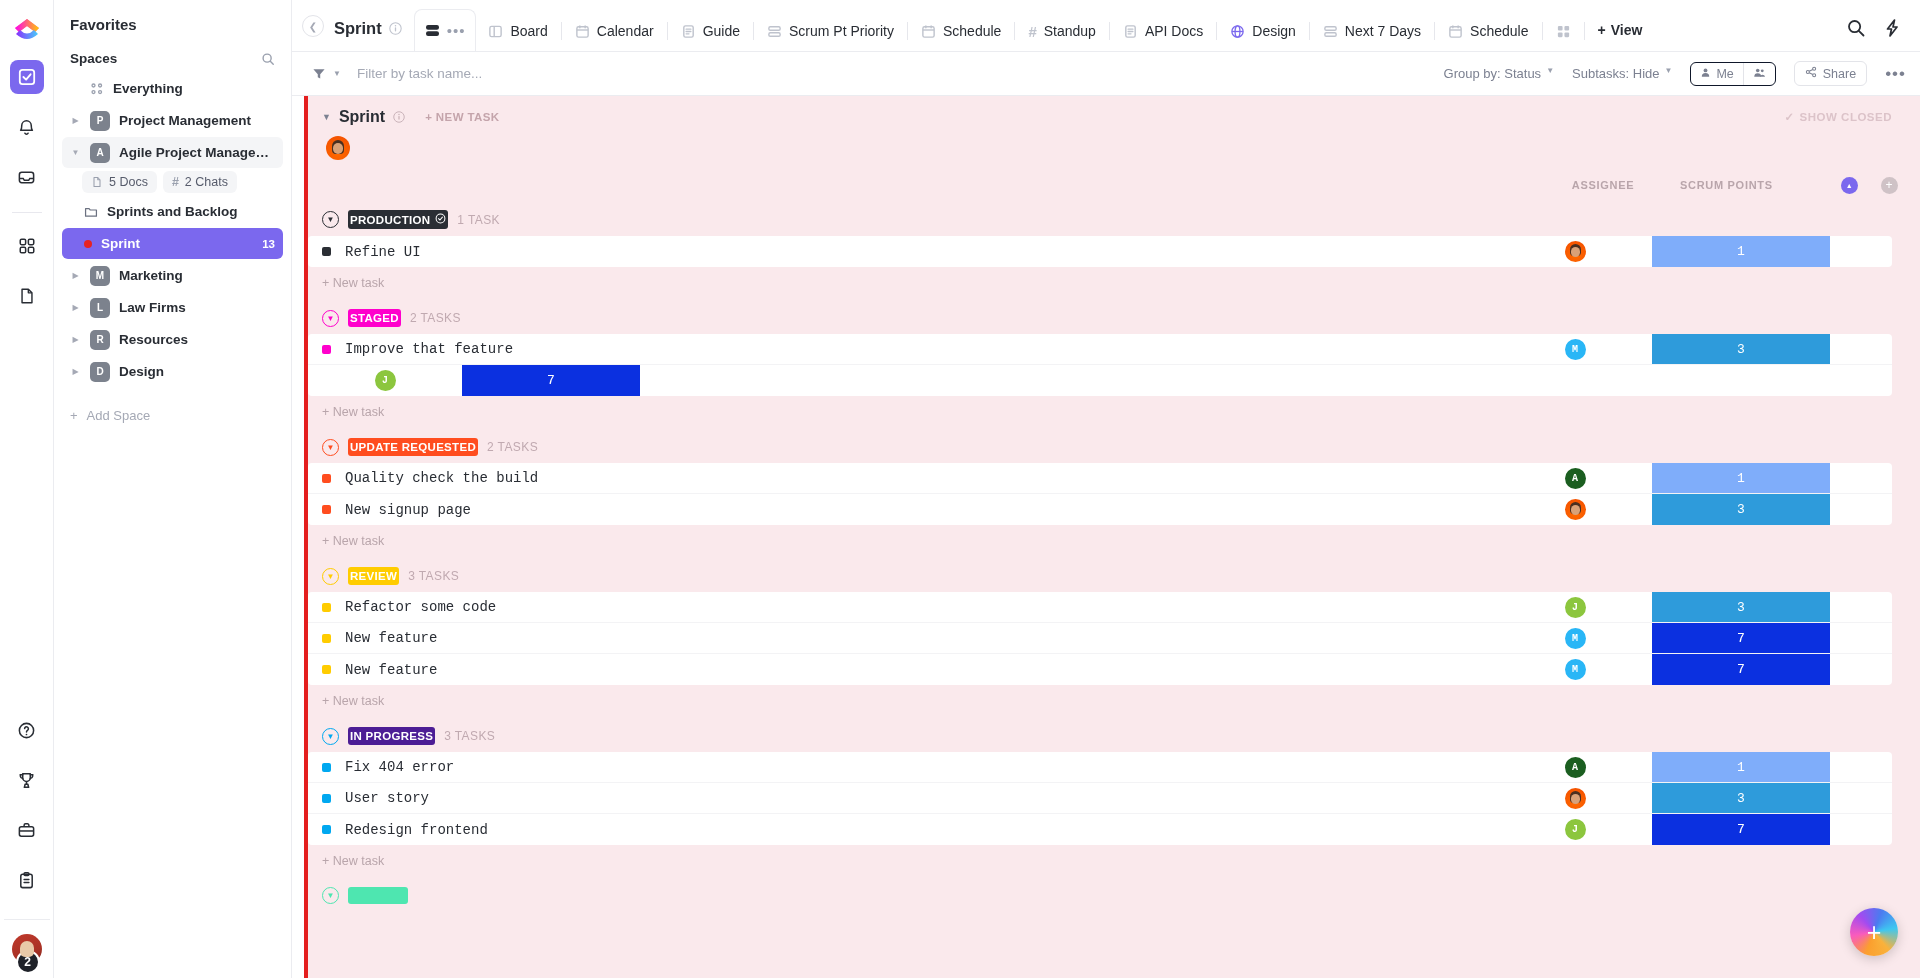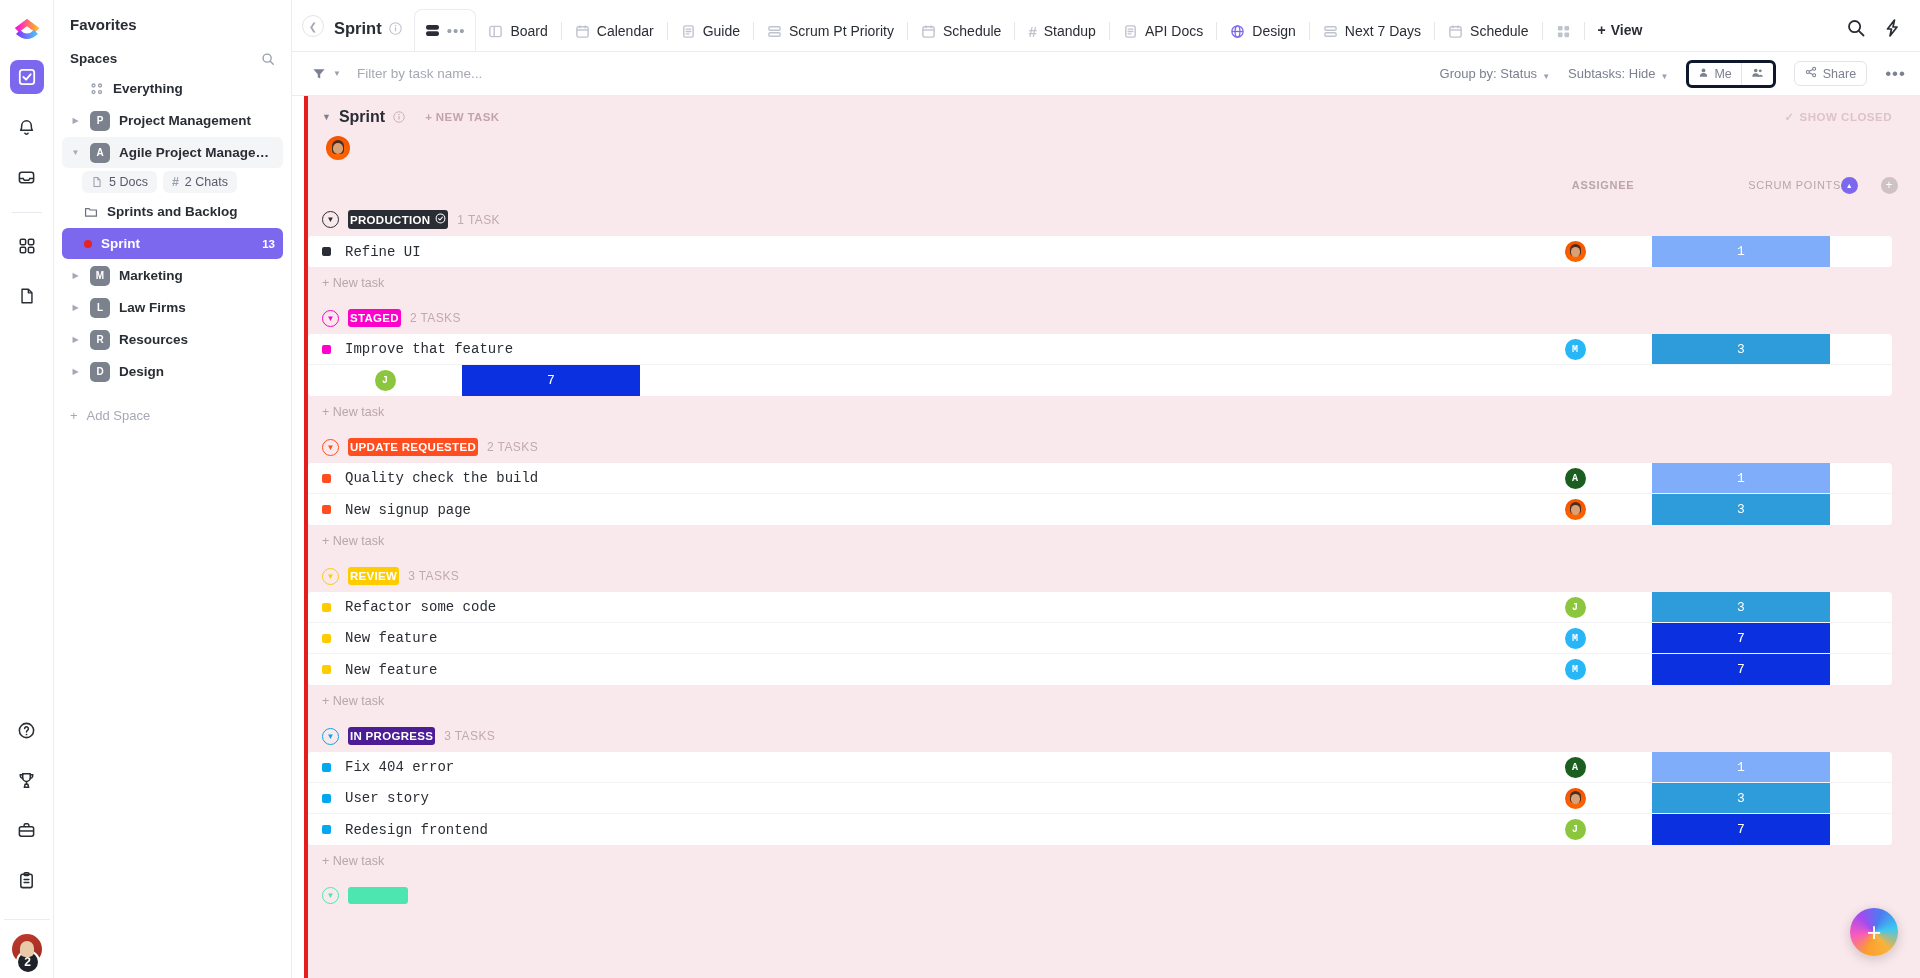--- a/index.html
+++ b/index.html
@@ -153,22 +153,22 @@
   .filt-left { display: flex; align-items: center; gap: 7px; }
   .funnel { color: #7c8191; display:flex; }
   .mini-caret { color: #9aa0ae; font-size: 8px; }
   .filt-input {
     border: none; outline: none; font-size: 13.5px; color: #292d34;
     background: transparent; width: 340px; margin-left: 9px;
     font-family: "Liberation Sans", sans-serif;
   }
   .filt-input::placeholder { color: #a5a9b5; }
   .filt-right { margin-left: auto; display: flex; align-items: center; gap: 18px; }
-  .ctl { font-size: 13px; color: #7c8191; display: flex; align-items: flex-end; gap: 5px; cursor: pointer; }
-  .seg { display: flex; border: 3px solid #0f172a; border-radius: 6px; overflow: hidden; }
+  .ctl { font-size: 13px; color: #7c8191; display: flex; align-items: flex-start; gap: 5px; cursor: pointer; }
+  .seg { display: flex; border: 1px solid #0f172a; border-radius: 6px; overflow: hidden; }
   .seg > div {
     display: flex; align-items: center; gap: 5px;
     padding: 4px 9px; font-size: 12.5px; color: #7c8191; cursor: pointer;
   }
   .seg > div + div { border-left: 1px solid #e3e4e9; }
   .btn-share {
     display: flex; align-items: center; gap: 6px;
     border: 1px solid #e3e4e9; border-radius: 6px;
     padding: 4px 10px; font-size: 12.5px; color: #7c8191; cursor: pointer;
   }
@@ -215,22 +215,22 @@
     display: flex; align-items: center; height: 30px;
     padding-left: 14px; margin-top: 10px;
   }
   .ch-spacer { flex: 1 1 auto; }
   .ch-assignee {
     width: 154px; flex: 0 0 154px; text-align: center;
     font-size: 11px; font-weight: 700; color: #b9a5ab; letter-spacing: .7px;
   }
   .ch-points {
     width: 178px; flex: 0 0 178px; text-align: center;
-    font-size: 11px; font-weight: 400; color: #b9a5ab; letter-spacing: .7px;
-    display: flex; align-items: center; justify-content: flex-end; gap: 0;
+    font-size: 11px; font-weight: 700; color: #b9a5ab; letter-spacing: .7px;
+    display: flex; align-items: center; justify-content: space-between; gap: 0;
   }
   .sort-pill {
     width: 17px; height: 17px; border-radius: 50%;
     background: #7b68ee; color: #fff; font-size: 7px;
     display: flex; align-items: center; justify-content: center;
   }
   .ch-plus {
     width: 62px; flex: 0 0 62px; display: flex; align-items: center; justify-content: center;
   }
   .plus-circle {

